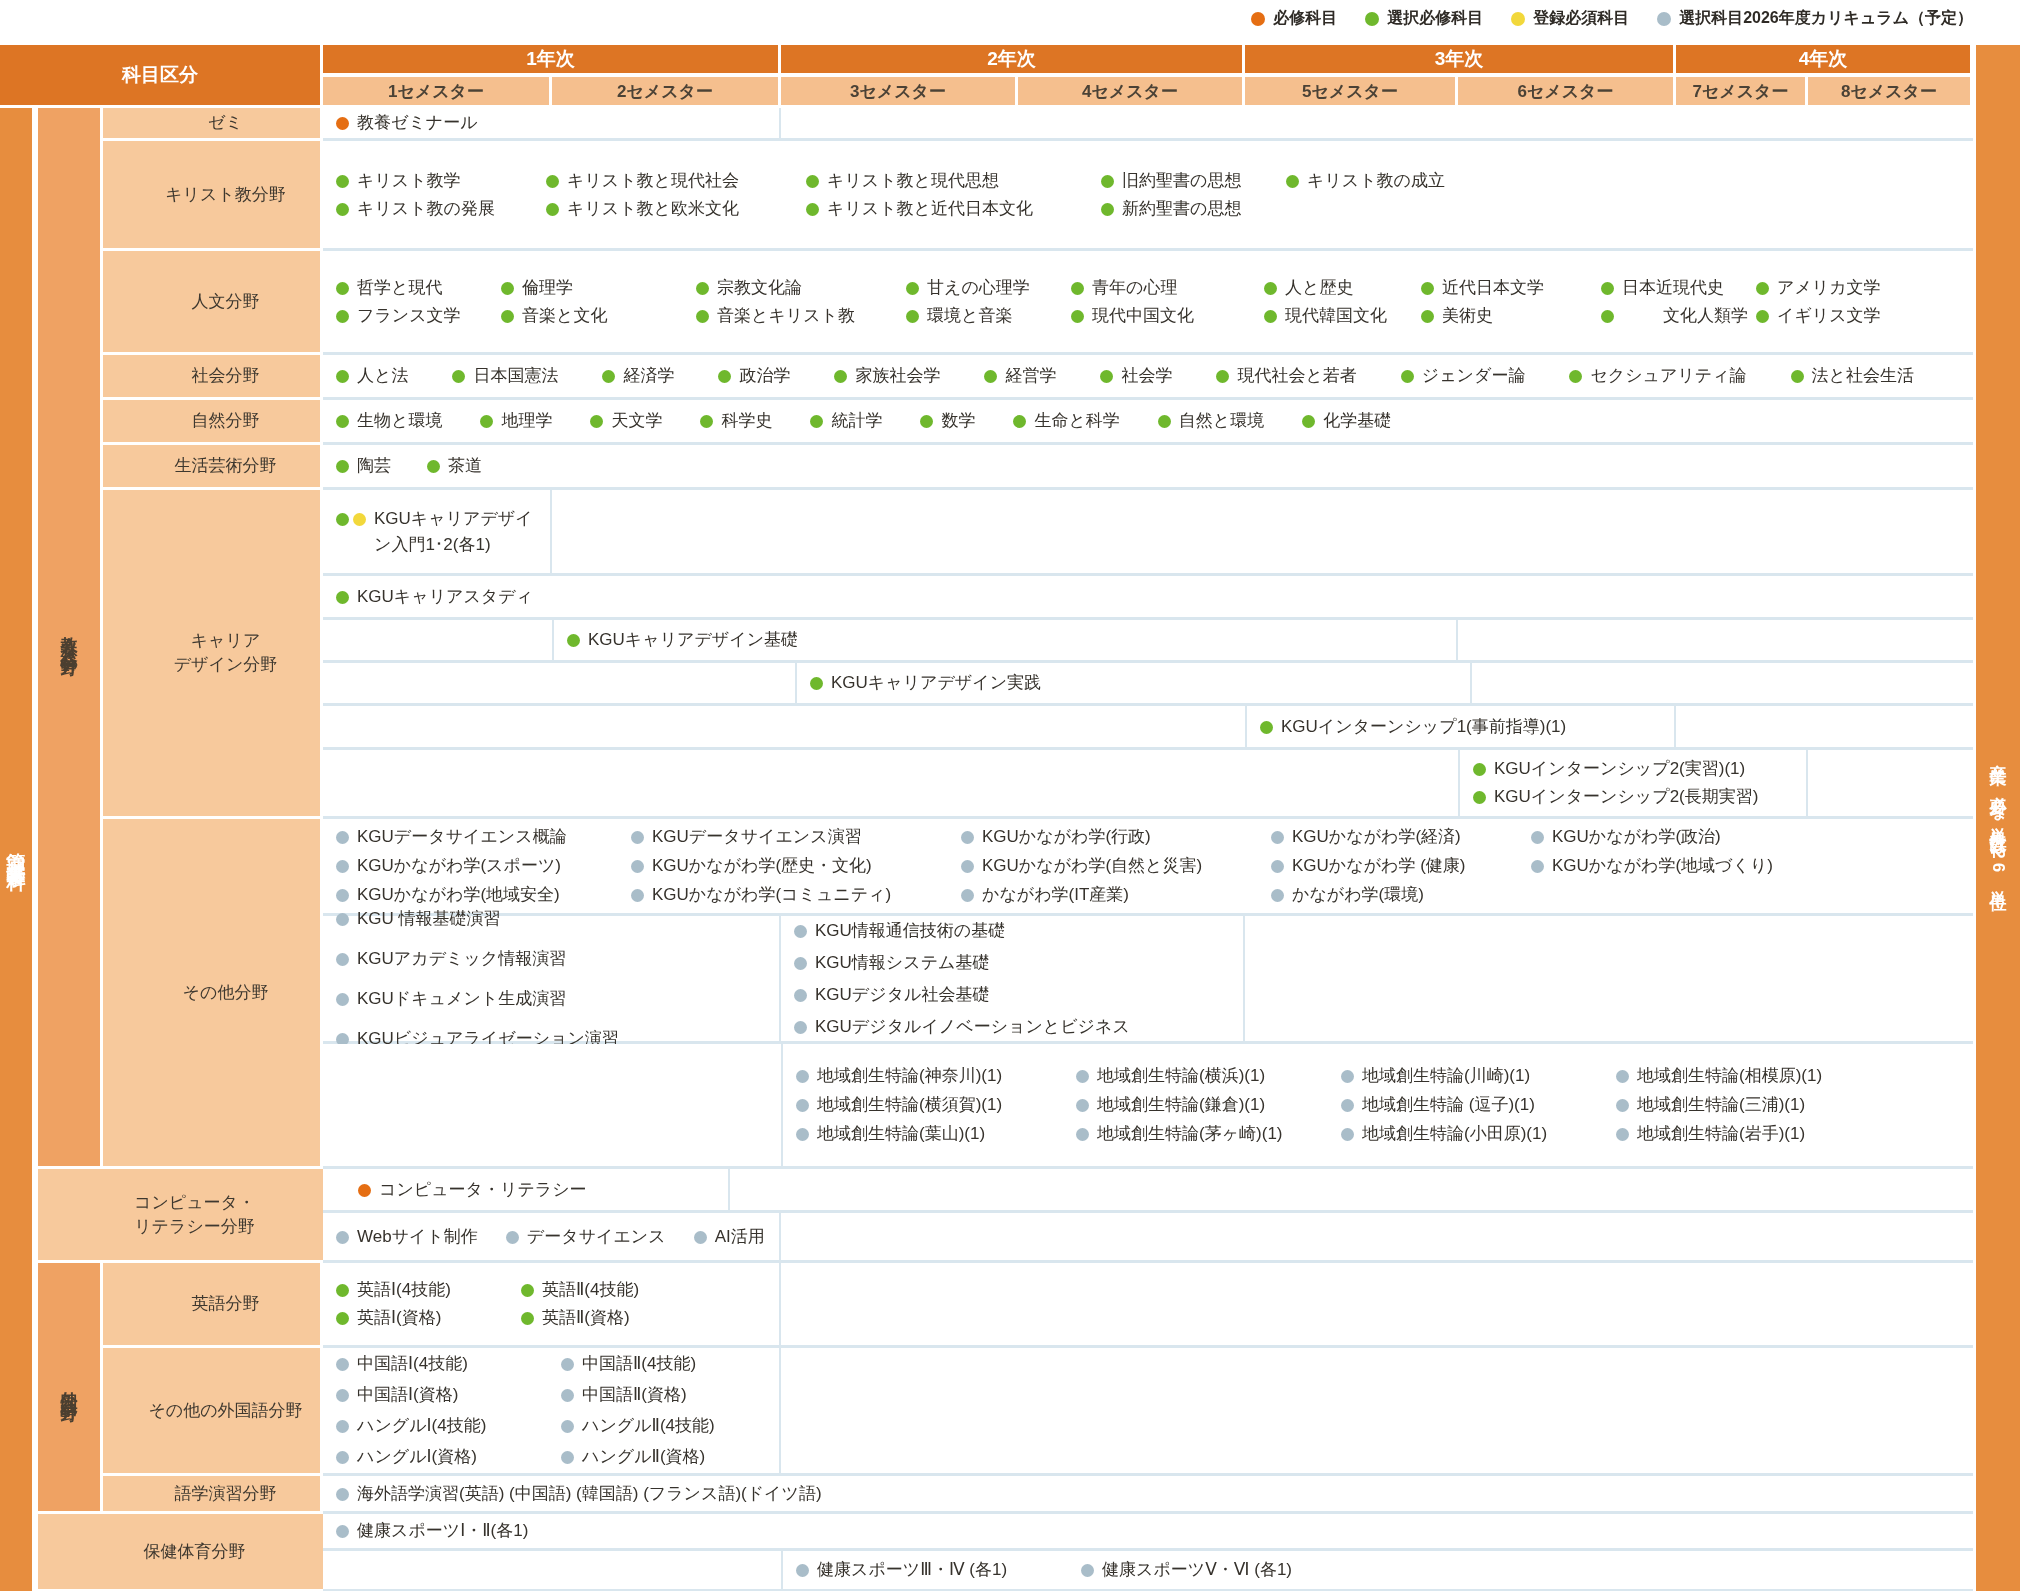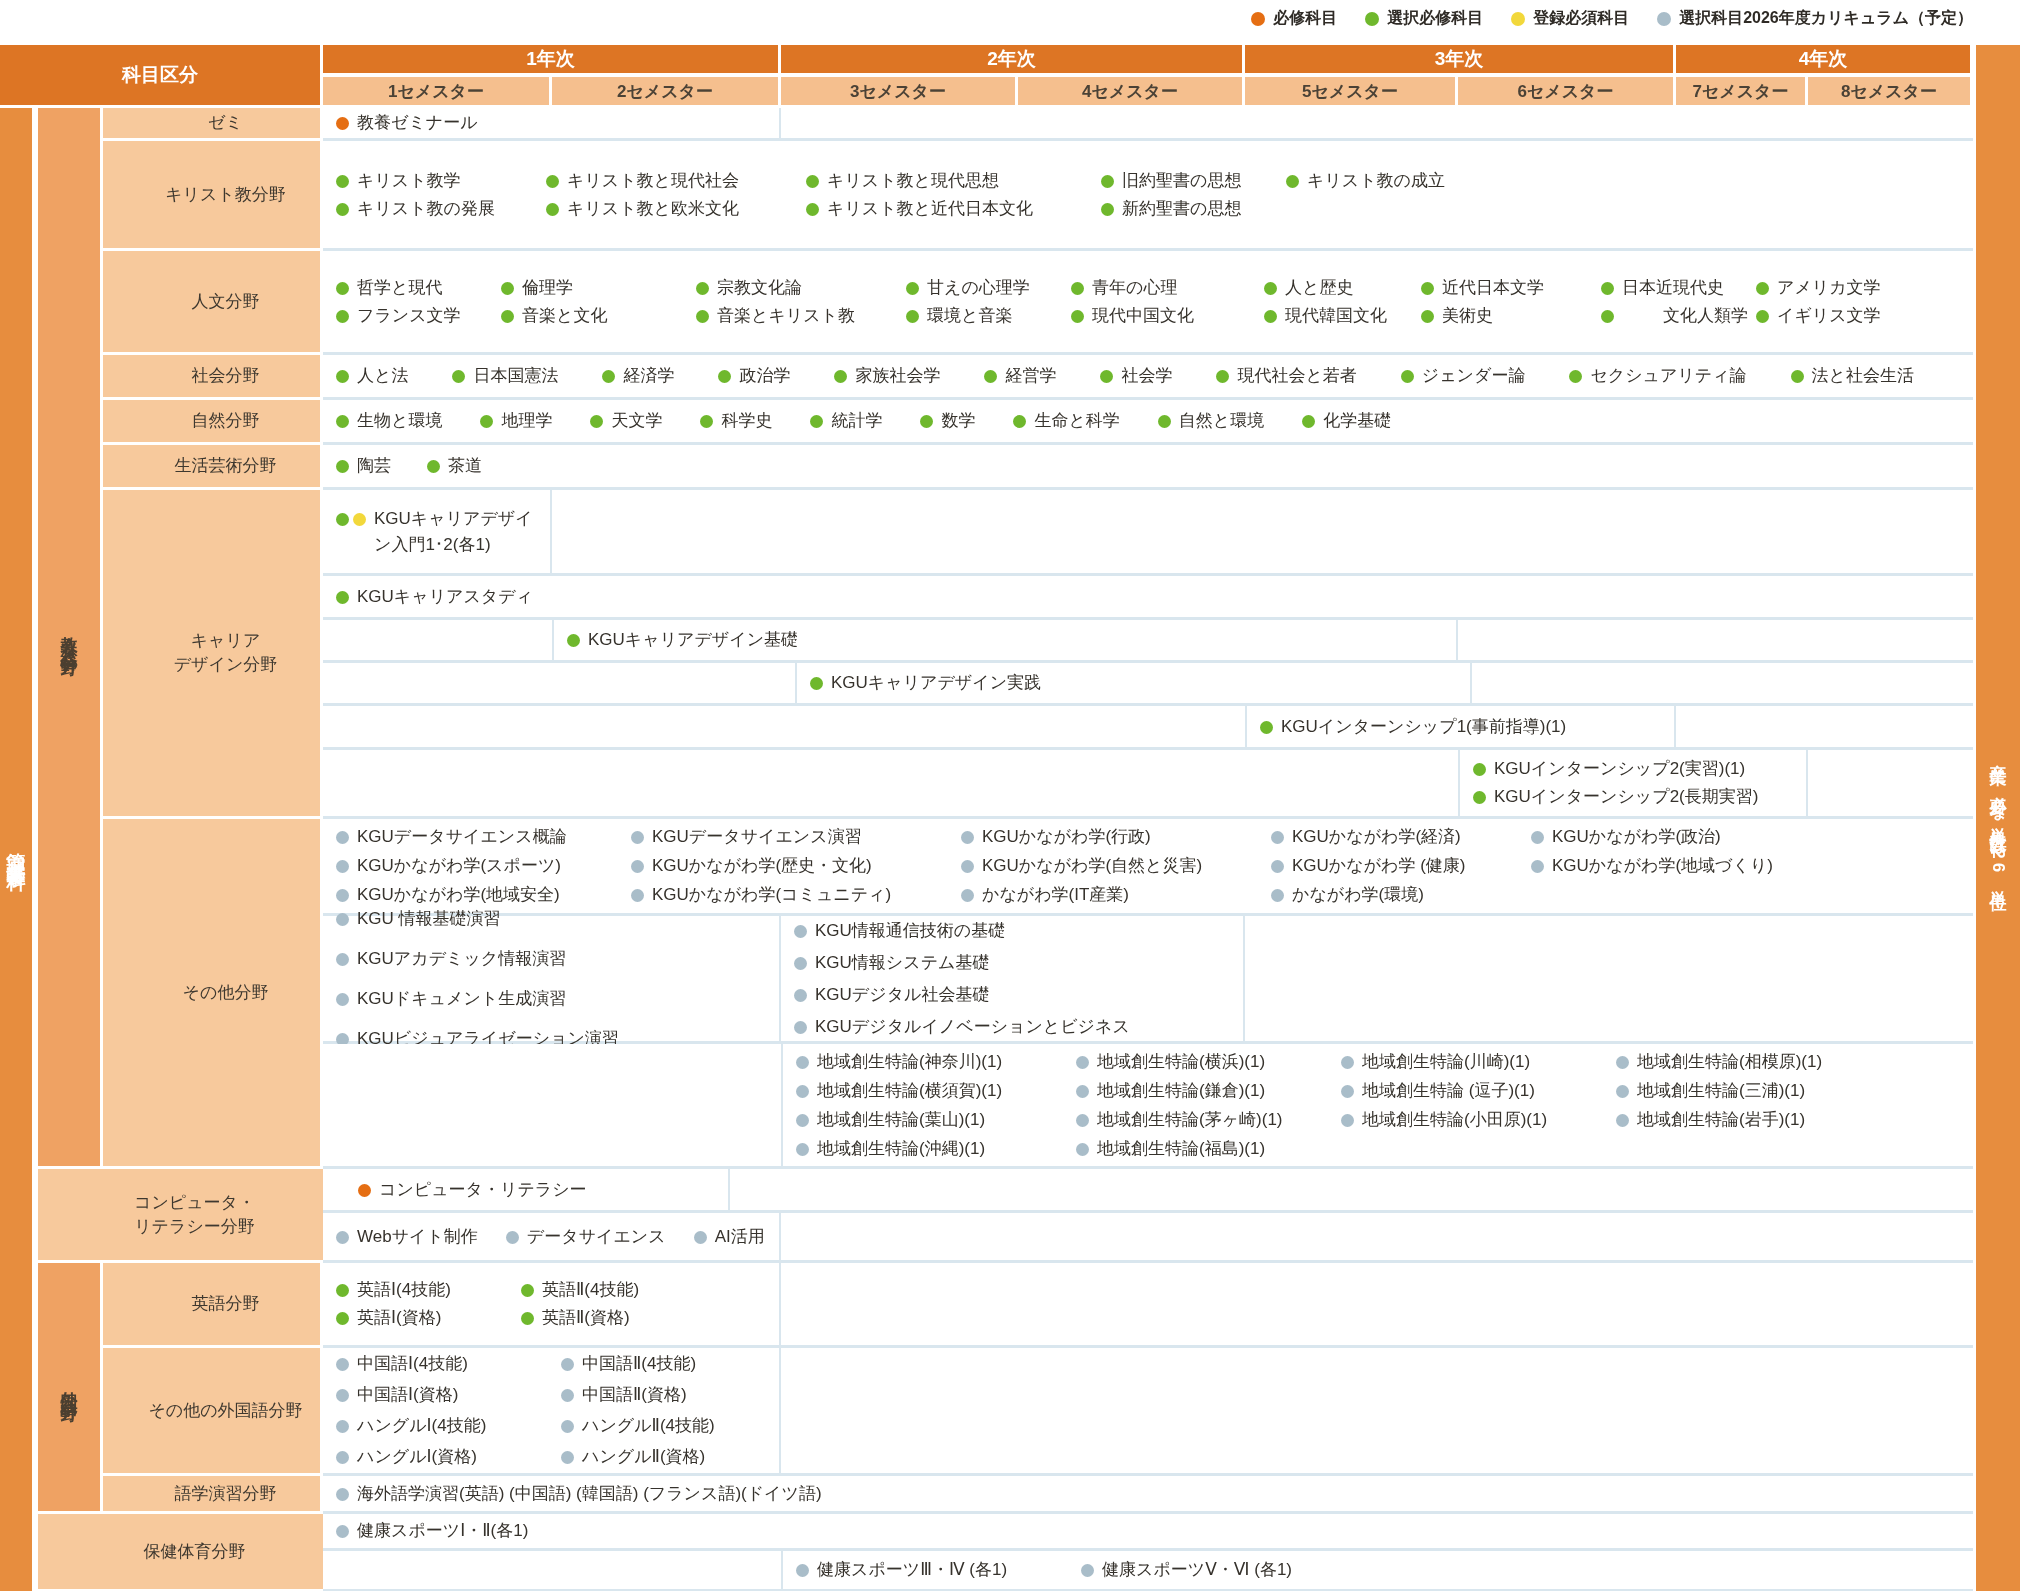--- a/index.html
+++ b/index.html
@@ -580,30 +580,20 @@
             </div>
             <div class="item" style="width: 275px;">
               <div class="dot" style="background: rgb(169, 189, 201);"></div>
               <span class="itxt">地域創生特論(小田原)(1)</span>
             </div>
             <div class="item">
               <div class="dot" style="background: rgb(169, 189, 201);"></div>
               <span class="itxt">地域創生特論(岩手)(1)</span>
             </div>
           </div>
-          <div class="cline">
-            <div class="item" style="width: 280px;">
-              <div class="dot" style="background: rgb(169, 189, 201);"></div>
-              <span class="itxt">地域創生特論(沖縄)(1)</span>
-            </div>
-            <div class="item">
-              <div class="dot" style="background: rgb(169, 189, 201);"></div>
-              <span class="itxt">地域創生特論(福島)(1)</span>
-            </div>
-          </div>
         </div>
       </div>
       <div class="crow" style="top: 1169px; height: 44px;">
         <div class="ccell br" style="left: 0px; width: 385px; row-gap: 2px; margin-left: 22px;">
           <div class="cline">
             <div class="item">
               <div class="dot" style="background: rgb(229, 110, 19);"></div>
               <span class="itxt">コンピュータ・リテラシー</span>
             </div>
           </div>

